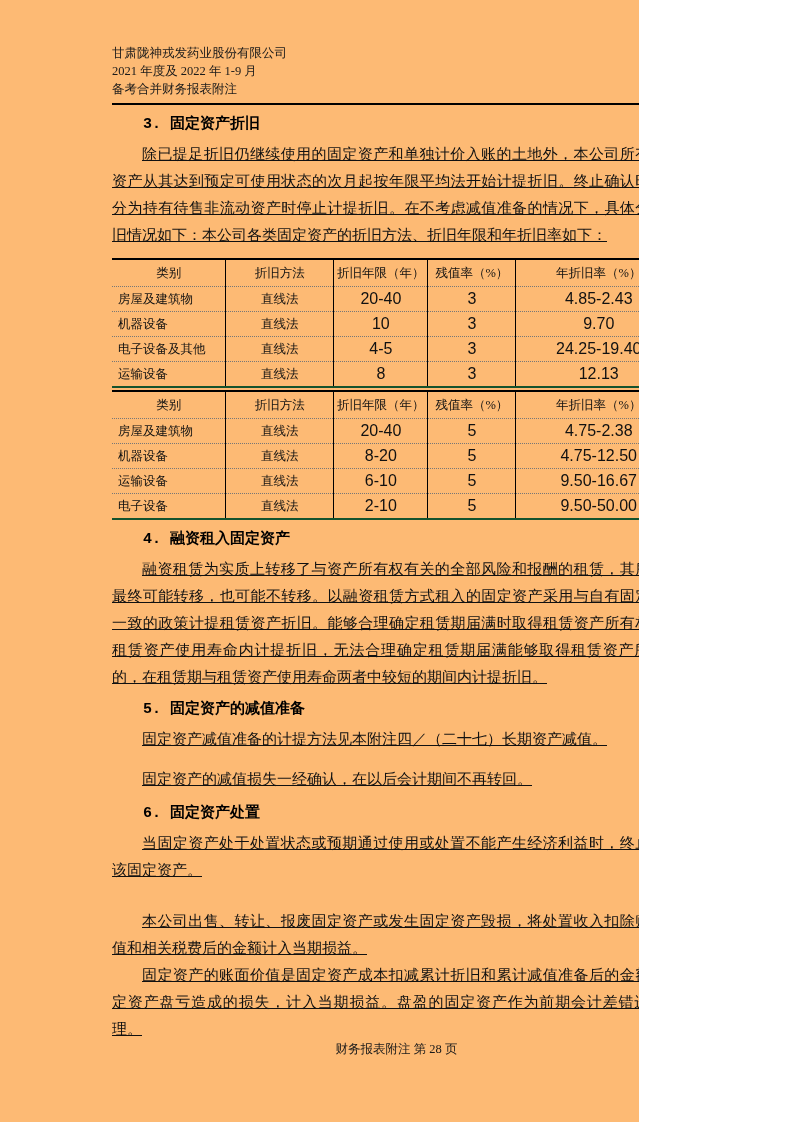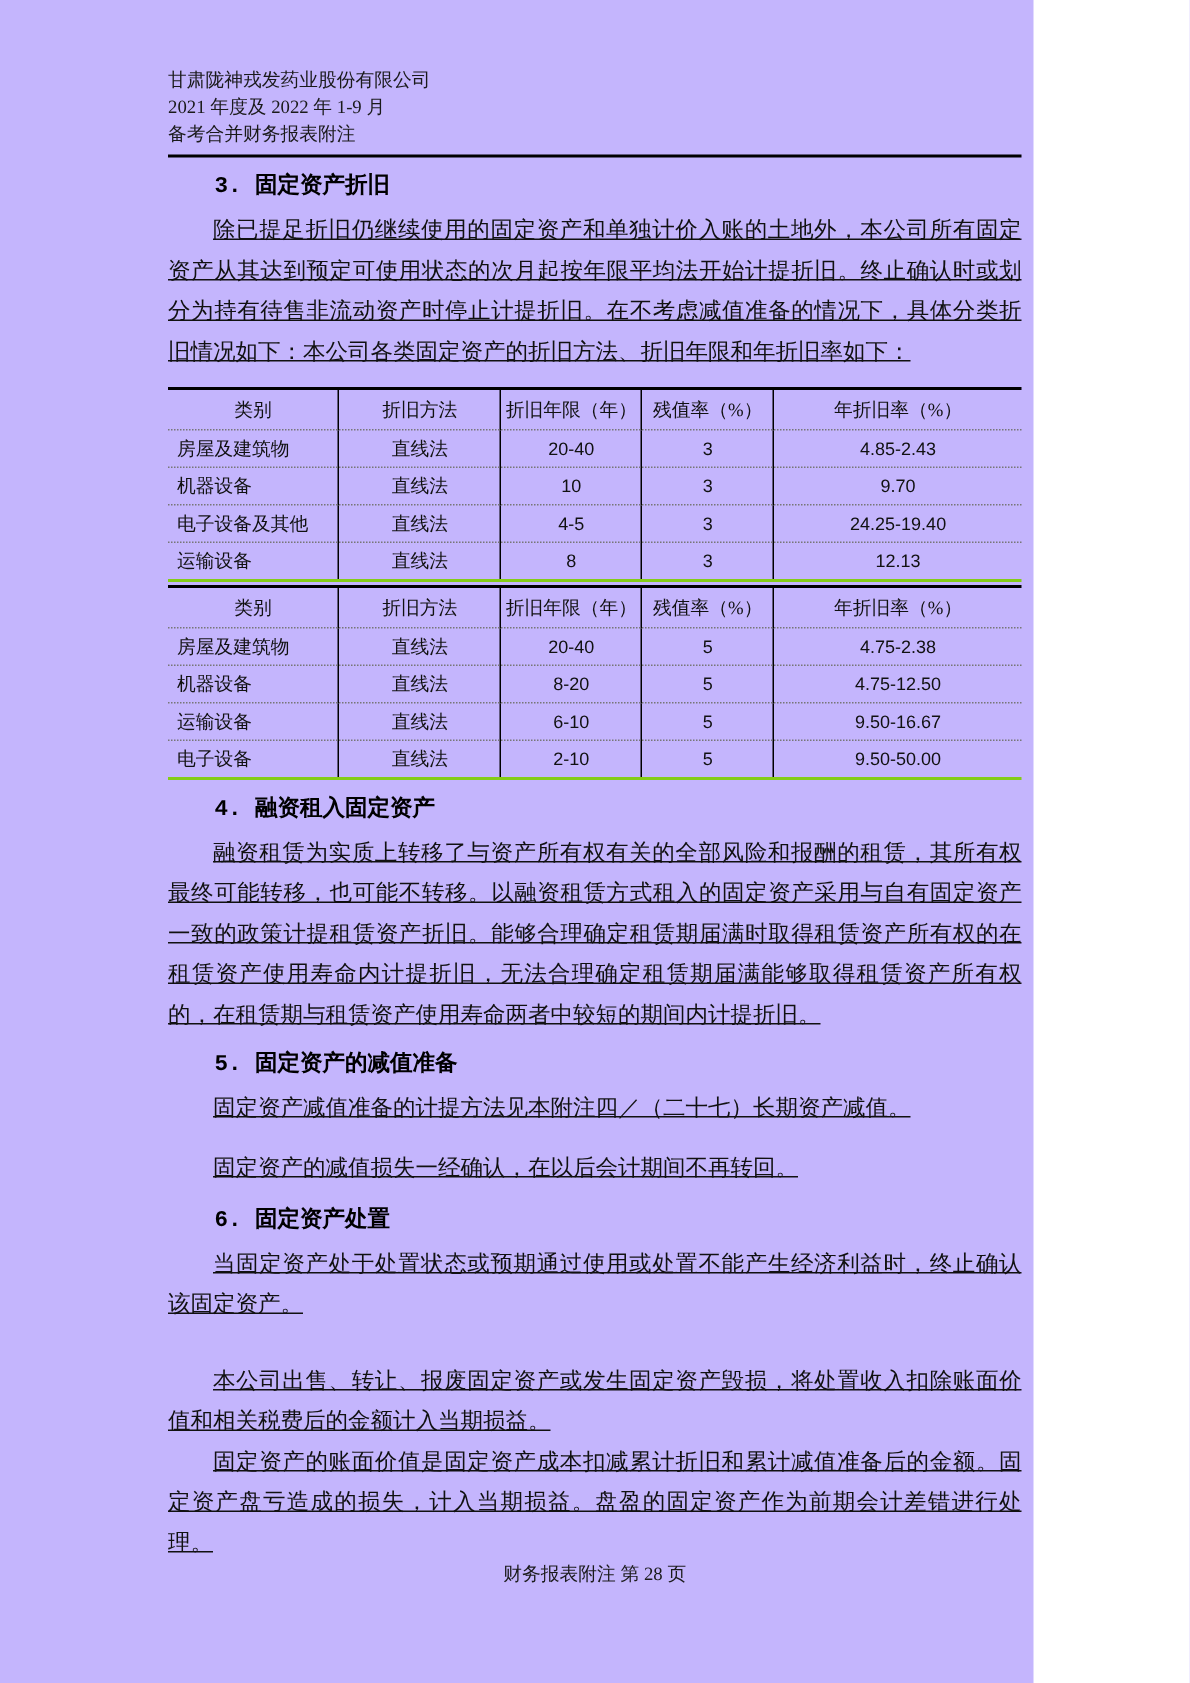--- a/index.html
+++ b/index.html
@@ -1,19 +1,19 @@
 <!DOCTYPE html>
 <html><head>
 <meta charset="utf-8">
 <style>
   html,body{margin:0;padding:0;background:#ffffff;}
   .page{
     position:relative;
-    width:689px;height:1122px;
-    background:#c4b5fd;
+    width:639px;height:1122px;
+    background:#fdba74;
     overflow:hidden;
     font-family:"Liberation Serif","DejaVu Serif",serif;
     color:#111;
   }
   .content{
     position:absolute;
     left:112px;top:0;
     width:569px;
   }
   .doc-header{
@@ -47,36 +47,36 @@
     text-decoration:underline;
   }
   p.body.first{margin-top:6px;}
   p.body.tight{margin-top:12px;}
   table.dep{
     width:100%;
     border-collapse:collapse;
     table-layout:fixed;
     margin-top:0px;
     border-top:2px solid #000;
-    border-bottom:2px solid #84cc16;
+    border-bottom:2px solid #14532d;
     font-size:12.5px;
     line-height:16px;
   }
   table.dep.second{margin-top:2px;}
   table.dep th, table.dep td{
     padding:4px 2px;
     text-align:center;
     font-weight:normal;
     color:#111;
   }
   table.dep th{padding:5px 2px;}
   table.dep th + th, table.dep td + td{border-left:1px solid #000;}
   table.dep tr + tr th, table.dep tr + tr td{border-top:1px dotted #777;}
   table.dep td.cat{text-align:left;padding-left:6px;}
-  table.dep td.num{font-family:"Liberation Sans","DejaVu Sans",sans-serif;font-size:12px;}
+  table.dep td.num{font-family:"Liberation Sans","DejaVu Sans",sans-serif;font-size:16px;}
   .tbl-wrap{margin-top:9px;}
   .doc-footer{
     position:absolute;
     left:112px;top:1041px;
     width:569px;
     text-align:center;
     font-size:12.5px;
     color:#1a1a1a;
   }
 </style>

